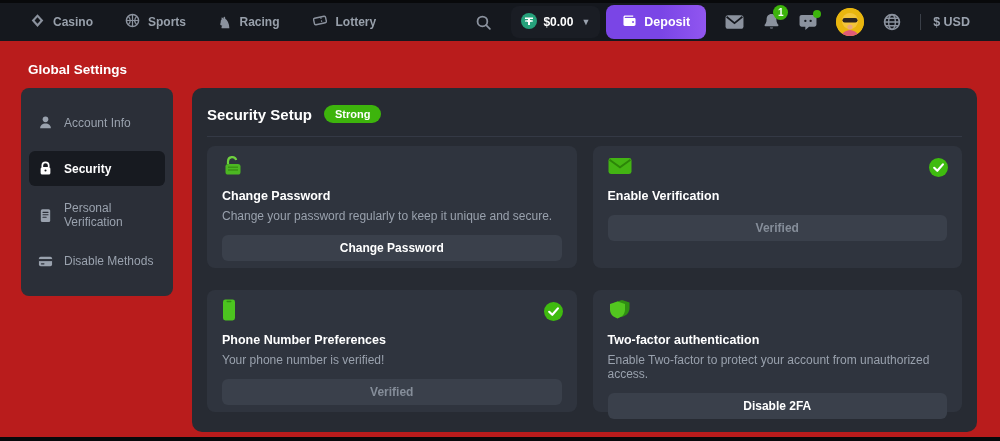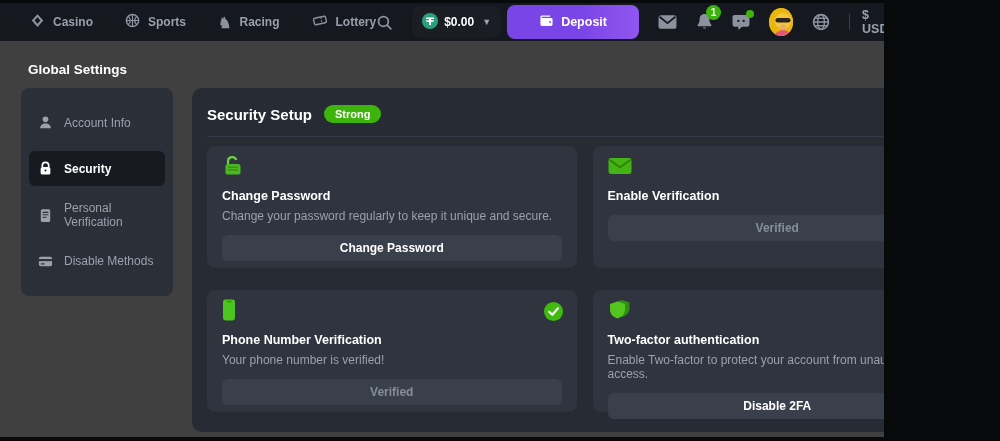--- a/index.html
+++ b/index.html
@@ -1,36 +1,36 @@
 <!DOCTYPE html>
 <html><head>
 <meta charset="utf-8">
 <style>
   * { margin:0; padding:0; box-sizing:border-box; }
   html,body { background:#08090b; }
   body { font-family:"Liberation Sans", sans-serif; }
-  .screen { position:relative; width:884px; height:441px; background:#404040; overflow:hidden; }
+  .screen { position:relative; width:1000px; height:441px; background:#b91c1c; overflow:hidden; }
   .letterbox { position:absolute; left:0; width:100%; background:#08090b; z-index:30; }
   .letterbox.top { top:0; height:3px; }
   .letterbox.bottom { bottom:0; height:4px; }
 
   
   .topnav { position:absolute; top:3px; left:0; width:100%; height:38px; background:#15181e;
             display:flex; align-items:center; padding:0 30px 0 30px; }
   .nav-left { display:flex; align-items:center; gap:32px; }
   .nav-item { display:flex; align-items:center; gap:8px; color:#98a0ab; font-size:12px; font-weight:600; cursor:pointer; }
   .nav-item svg, .nav-item .glyph { flex:0 0 auto; }
   .glyph { font-size:15px; line-height:1; color:#8b929e; }
   .nav-right { margin-left:auto; display:flex; align-items:center; gap:19px; }
   .search-btn { display:flex; align-items:center; }
   .balance-group { display:flex; align-items:center; }
   .balance-pill { display:flex; align-items:center; gap:6px; background:#1a1d24; border-radius:8px;
                   height:32px; padding:0 10px; color:#ffffff; font-size:12px; font-weight:700; }
   .chev { color:#9aa2ae; font-size:9px; margin-left:2px; }
-  .deposit-btn { display:flex; align-items:center; gap:7px; margin-left:6px; height:34px; padding:0 32px;
+  .deposit-btn { display:flex; align-items:center; gap:7px; margin-left:6px; height:34px; padding:0 16px;
                  background:linear-gradient(90deg,#7a45e6 55%,#9156f0); border:none; border-radius:8px;
                  color:#fff; font-size:12.5px; font-weight:700; font-family:inherit; cursor:pointer; }
   .icon-btn { position:relative; display:flex; align-items:center; cursor:pointer; }
   .badge { position:absolute; top:-8px; right:-8px; min-width:15px; height:15px; border-radius:8px;
            background:#3db40c; color:#fff; font-size:10px; font-weight:700; display:flex;
            align-items:center; justify-content:center; padding:0 4px; }
   .dot { position:absolute; top:-4px; right:-4px; width:8px; height:8px; border-radius:50%; background:#3db40c; }
   .avatar { width:28px; height:28px; border-radius:50%; overflow:hidden; background:#e9b60f; cursor:pointer; }
   .currency { display:flex; align-items:center; gap:12px; }
   .vdivider { width:1px; height:16px; background:#3a3f48; }
@@ -263,21 +263,21 @@
               <rect x="1" y="0.5" width="12" height="21" rx="2.4" fill="#4cc41f"></rect>
               <rect x="4.5" y="1.8" width="5" height="1.4" rx="0.7" fill="#2f8f12"></rect>
             </svg>
         </div>
         <div class="card-check">
           <svg width="19" height="19" viewBox="0 0 19 19">
               <circle cx="9.5" cy="9.5" r="9.5" fill="#3fbb0f"></circle>
               <path d="M5.2 9.8 L8.3 12.8 L13.9 6.4" fill="none" stroke="#fff" stroke-width="2.2" stroke-linecap="round" stroke-linejoin="round"></path>
             </svg>
         </div>
-        <div class="card-title">Phone Number Verification</div>
+        <div class="card-title">Phone Number Preferences</div>
         <div class="card-desc">Your phone number is verified!</div>
         <button class="card-btn muted">Verified</button>
       </div>
 
       <div class="card">
         <div class="card-icon">
           <svg width="24" height="22" viewBox="0 0 24 22">
               <path d="M14 1 L21.5 3.5 V9 C21.5 13.5 18.5 16.5 14 18 C9.5 16.5 6.5 13.5 6.5 9 V3.5 Z" fill="#2f8f12"></path>
               <path d="M9.5 2.5 L17 5 V10.5 C17 15 14 18 9.5 19.5 C5 18 2 15 2 10.5 V5 Z" fill="#52c61f"></path>
             </svg>

